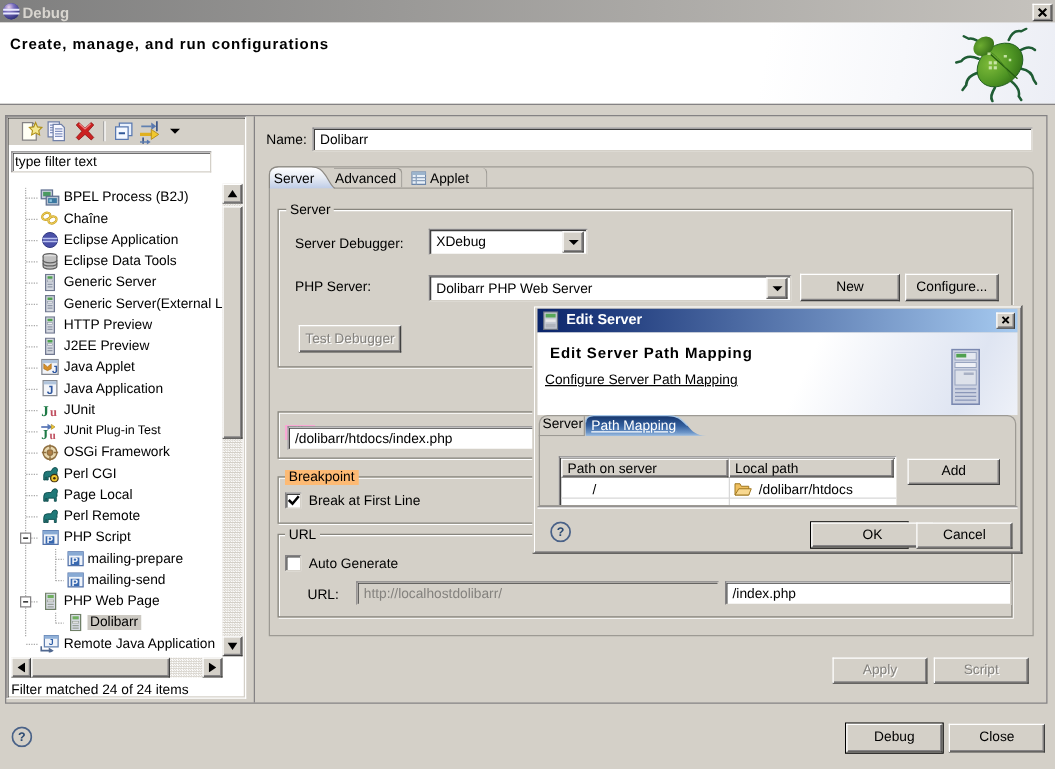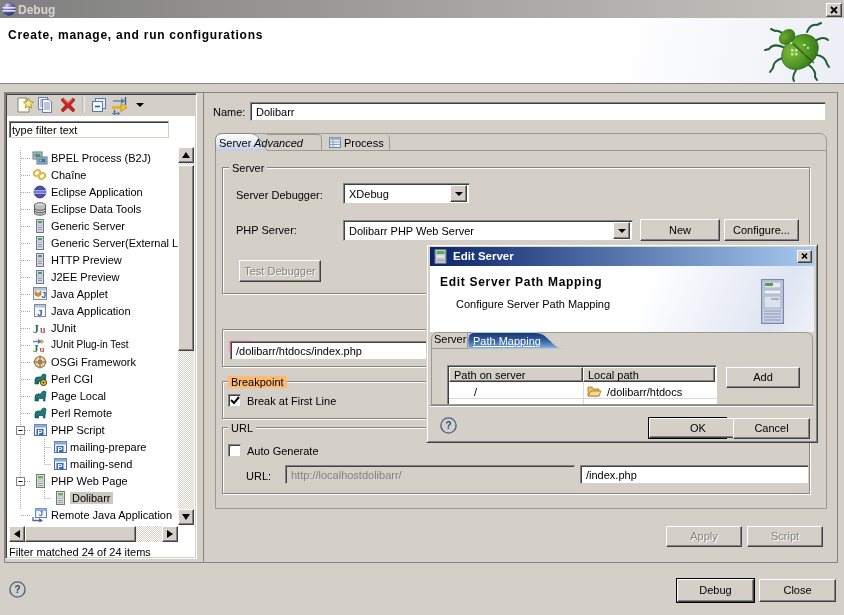--- a/index.html
+++ b/index.html
@@ -432,33 +432,33 @@
         <stop offset="0.5" stop-color="#e6ebf4"></stop>
         <stop offset="1" stop-color="#bdcbe6"></stop>
       </linearGradient>
     </defs>
   <path d="M0.5 19 L0.5 8 Q0.5 1.5 8 1.5 L34 1.5 C41 1.5 43 5 46 9 C48.5 13 50.5 18 53 18.5 L0.5 19 Z" fill="url(#stg)"></path>
   <path d="M0.5 19 L0.5 8 Q0.5 1.5 8 1.5 L34 1.5 C41 1.5 43 5 46 9 C48.5 13 50.5 18 53 18.5" fill="none" stroke="#8d8a84" stroke-width="1"></path>
 </svg>
 <div class="abs" style="left:219px;top:137px;font-size:11px;">Server</div>
 
 <div class="abs" style="left:267px;top:134px;width:55px;height:16px;border-top:1px solid #9d9a94;border-right:1px solid #9d9a94;border-radius:0 5px 0 0;"></div>
-<div class="abs" style="left:254px;top:137px;font-size:11px;font-style:italic;">Advanced</div>
+<div class="abs" style="left:268px;top:137px;font-size:11px;">Advanced</div>
 
 <div class="abs" style="left:322px;top:134px;width:68px;height:16px;border-right:1px solid #9d9a94;border-radius:0 5px 0 0;"></div>
 <div class="abs" style="left:329px;top:137px;width:12px;height:11px;">
   <svg width="12" height="11">
       <rect x="0.5" y="0.5" width="11" height="10" fill="#e8f0f8" stroke="#6a84a8"></rect>
       <rect x="0.5" y="0.5" width="11" height="2.5" fill="#9cb4cc"></rect>
       <line x1="0.5" y1="5" x2="11.5" y2="5" stroke="#8aa0bc"></line>
       <line x1="0.5" y1="7.5" x2="11.5" y2="7.5" stroke="#8aa0bc"></line>
       <line x1="4" y1="3" x2="4" y2="10.5" stroke="#8aa0bc"></line>
     </svg>
 </div>
-<div class="abs" style="left:344px;top:137px;font-size:11px;">Process</div>
+<div class="abs" style="left:344px;top:137px;font-size:11px;">Applet</div>
 
 <div class="abs" style="left:267px;top:150px;width:560px;height:1px;background:#9d9a94;"></div>
 
 <div class="groove abs" style="left:222px;top:167px;width:588px;height:127px;"></div>
 <div class="lbl" style="left:229px;top:162px;background:#d4d0c8;padding:0 3px;">Server</div>
 <div class="lbl" style="left:236px;top:189px;">Server Debugger:</div>
 
 <div class="sunk abs" style="left:343px;top:183px;width:127px;height:21px;"></div>
 <div class="abs" style="left:349px;top:188px;font-size:11px;">XDebug</div>
 <div class="btn abs" style="left:450px;top:185px;width:17px;height:17px;"></div>
@@ -522,21 +522,21 @@
 </div>
 <div class="abs" style="left:453px;top:250px;font-weight:bold;font-size:11.5px;color:#fff;">Edit Server</div>
 <div class="btn abs" style="left:797px;top:250px;width:15px;height:13px;">
     <svg width="13" height="11" style="position:absolute;left:0;top:0">
       <path d="M4 2.5 L9 7.5 M9 2.5 L4 7.5" stroke="#000" stroke-width="1.6"></path>
     </svg>
   </div>
 
 <div class="abs" style="left:430px;top:266px;width:384px;height:66px;background:linear-gradient(115deg,#ffffff 55%,#eef1f8 72%,#dfe5f2 88%,#eef1f8 100%);"></div>
 <div class="abs" style="left:440px;top:275px;font-weight:bold;font-size:12px;letter-spacing:0.7px;">Edit Server Path Mapping</div>
-<div class="abs" style="left:456px;top:298px;font-size:11px;">Configure Server Path Mapping</div>
+<div class="abs" style="left:436px;top:298px;font-size:11px;text-decoration:underline;">Configure Server Path Mapping</div>
 
 <div class="abs" style="left:761px;top:279px;width:23px;height:45px;">
   <svg width="23" height="45" viewBox="0 0 23 45">
     <rect x="0.5" y="0.5" width="22" height="44" fill="#ccd2e2" stroke="#7a88b0" stroke-width="1.5"></rect>
     <rect x="3" y="3" width="17" height="6" fill="#e4e8f0" stroke="#98a4c0" stroke-width="0.8"></rect>
     <rect x="4" y="4" width="8" height="3" fill="#50a050"></rect>
     <rect x="3" y="11" width="17" height="4" fill="#eef0f6" stroke="#98a4c0" stroke-width="0.8"></rect>
     <rect x="3" y="17" width="17" height="12" fill="#dde1ea" stroke="#98a4c0" stroke-width="0.8"></rect>
     <rect x="10" y="19" width="8" height="2" fill="#a8b0c4"></rect>
     <g stroke="#8a96b8" stroke-width="1">

